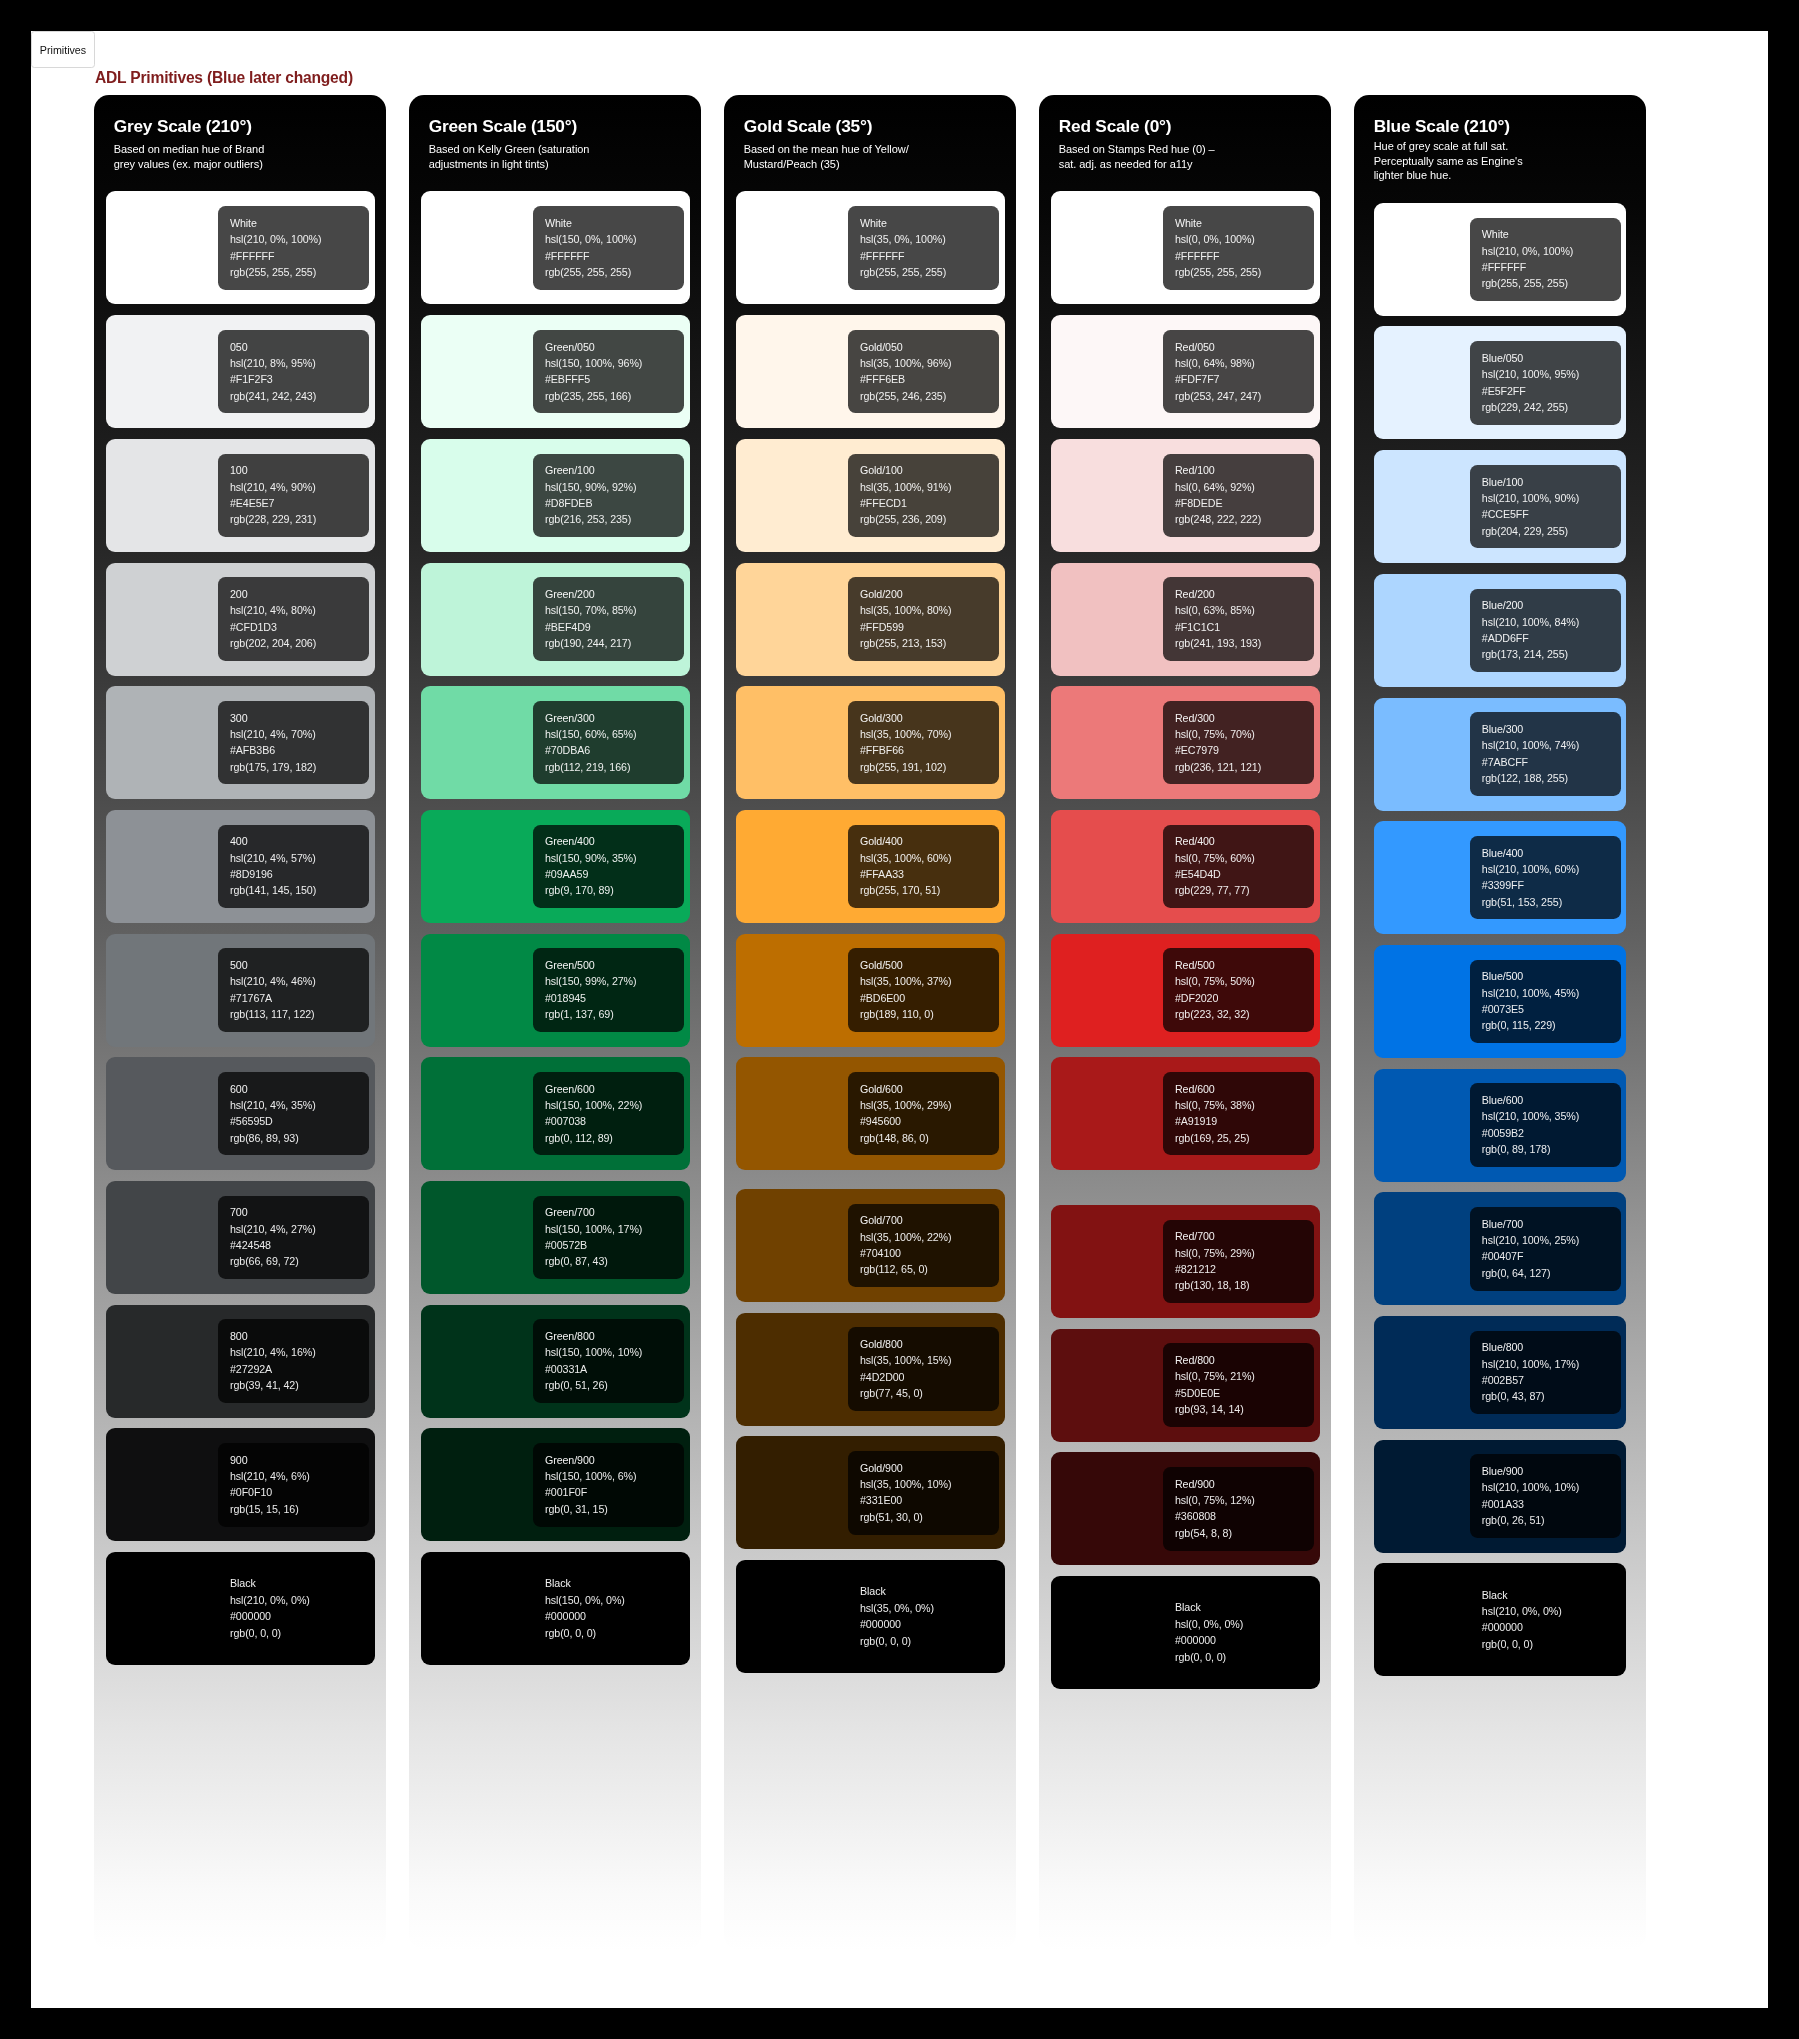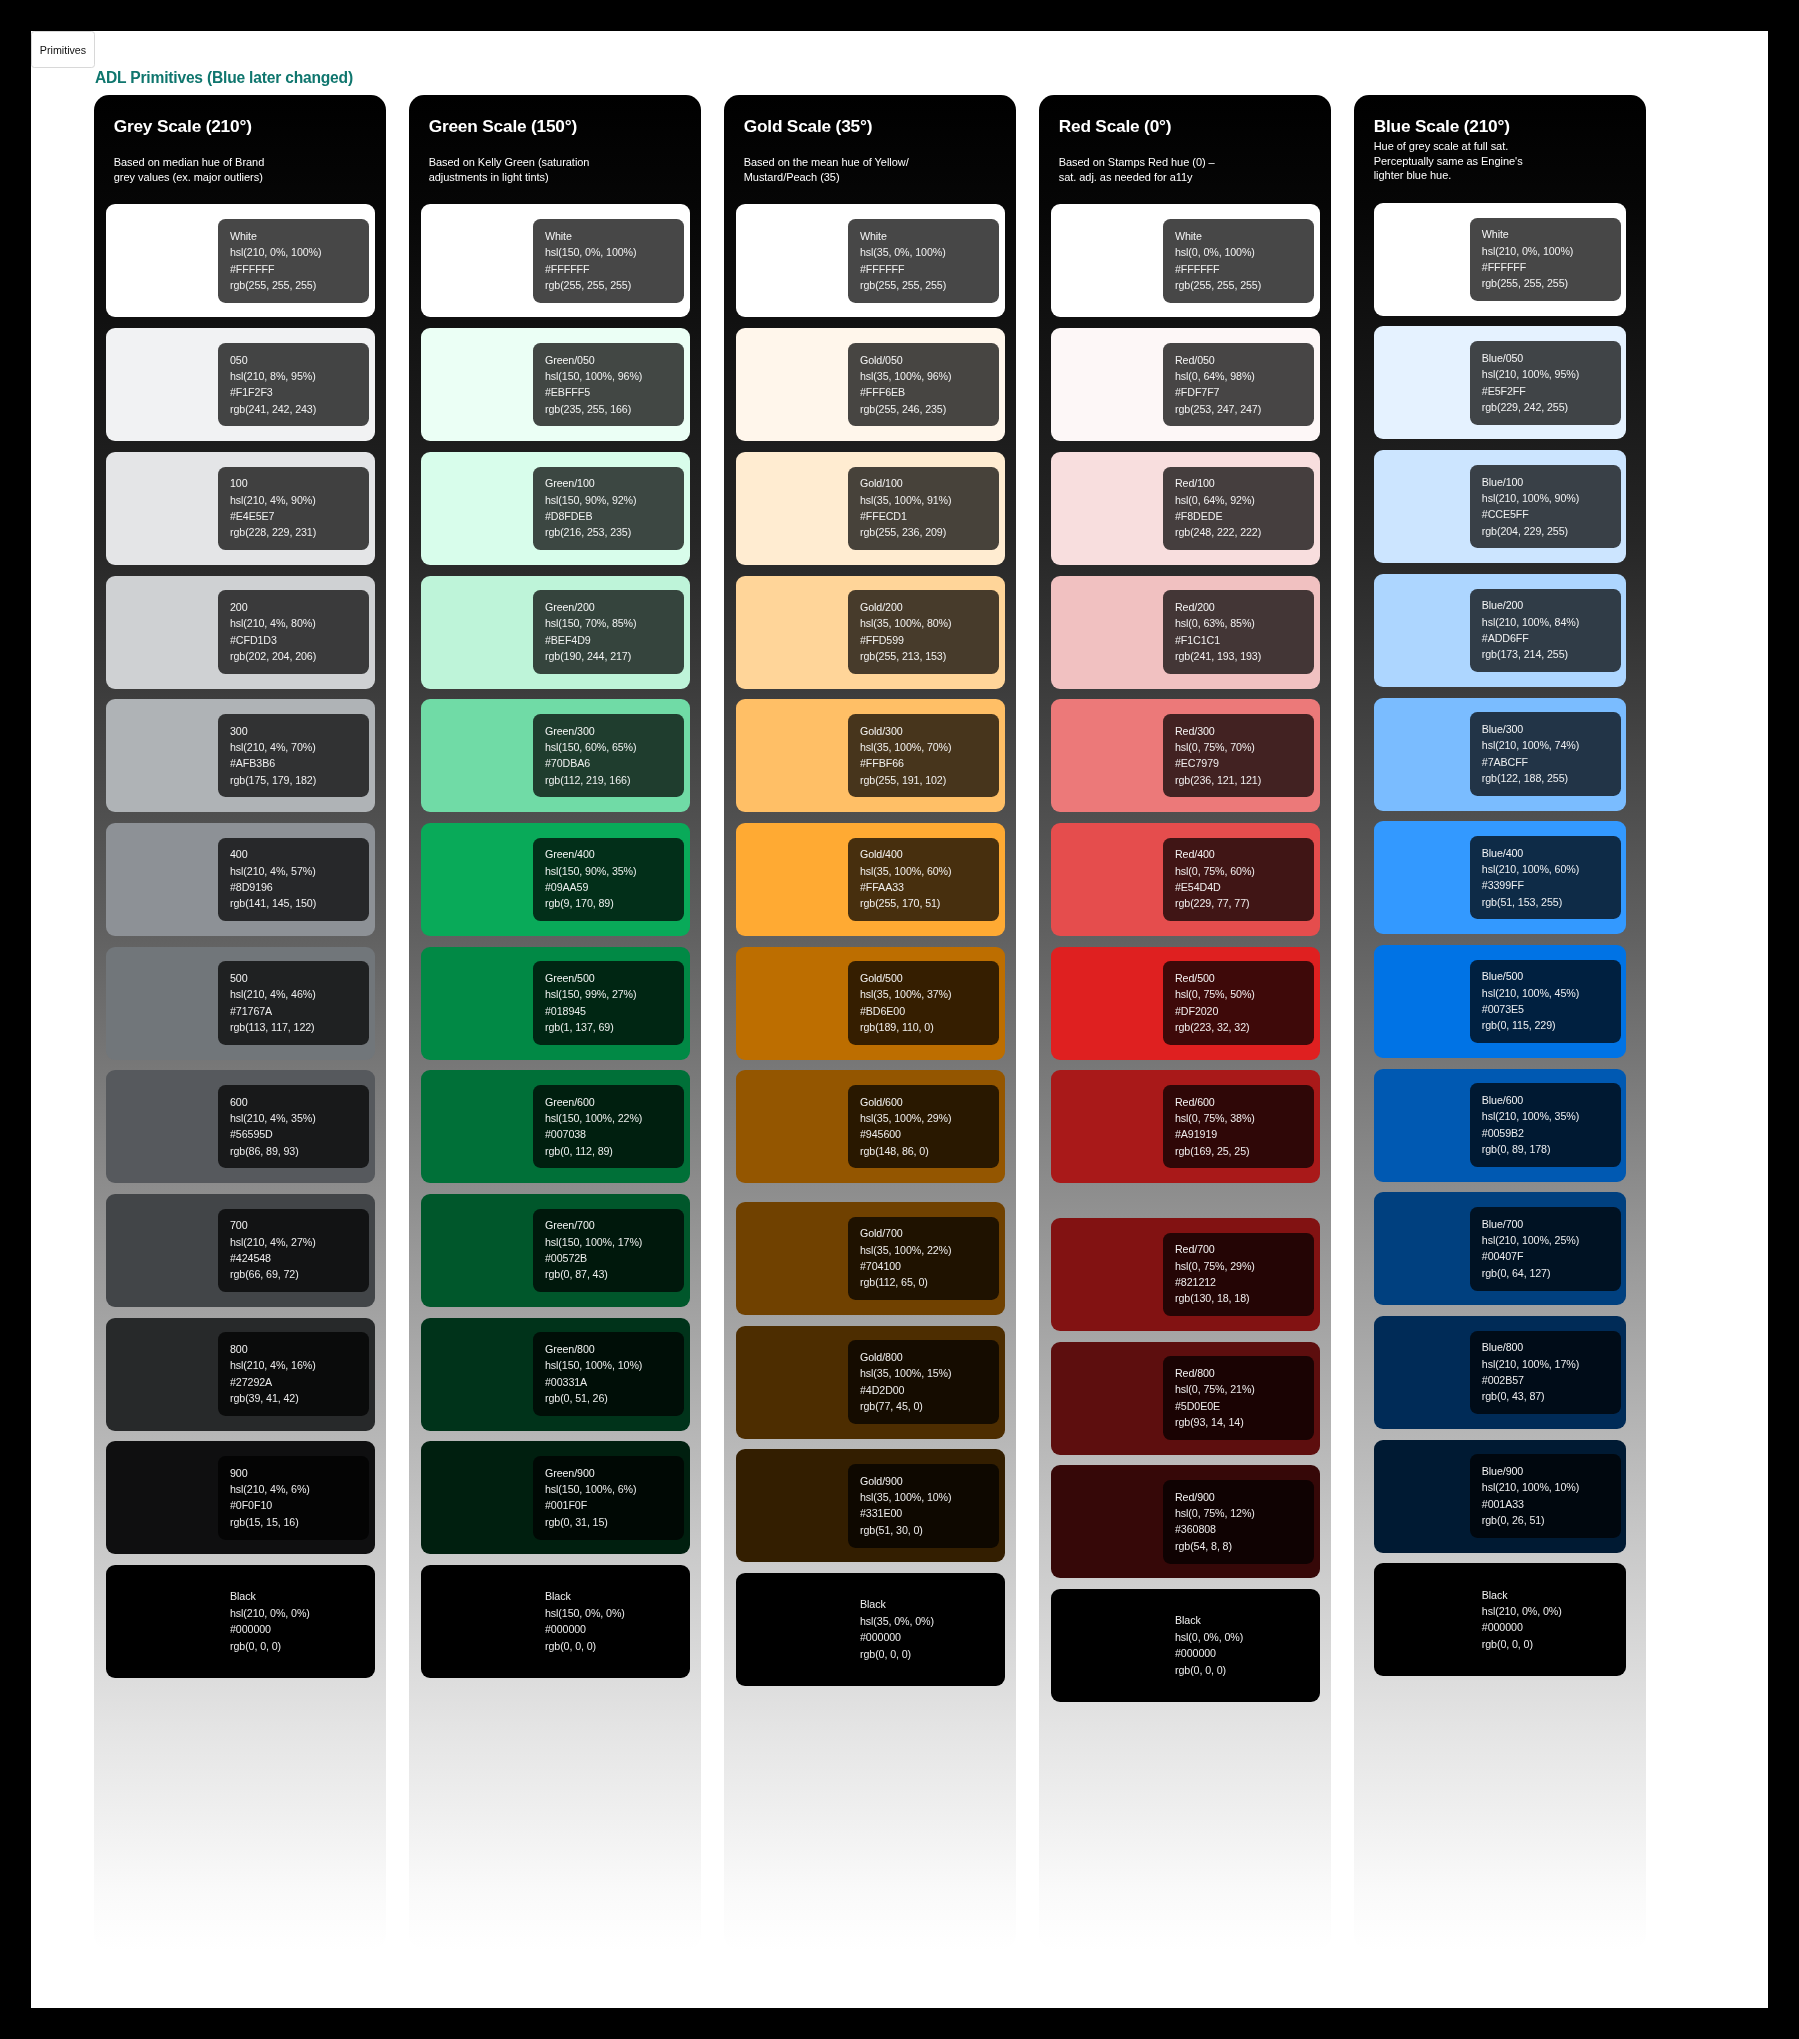--- a/index.html
+++ b/index.html
@@ -24,21 +24,21 @@
     border: 0.8px solid #D8D8D8;
     border-radius: 3.3px;
     display: flex; align-items: center; justify-content: center;
     font-size: 10.7px; color: #111;
     z-index: 5;
   }
   
   #page-title {
     position: absolute;
     left: 64px; top: 38px;
-    font-size: 15.6px; font-weight: 700; color: #0f766e;
+    font-size: 15.6px; font-weight: 700; color: #7f1d1d;
     letter-spacing: -0.2px;
   }
   
   #columns {
     position: absolute;
     left: 63px; top: 64px;
     width: 1608px; height: 1855px;
     display: flex;
     gap: 23px;
   }
@@ -49,21 +49,21 @@
     position: relative;
     display: flex;
     flex-direction: column;
     padding: 0 11.5px 13px 11.5px;
     background: linear-gradient(to bottom, #000000 0%, #060606 6%, #262626 24%,
                 #606060 45%, #9a9a9a 63%, #c8c8c8 78%, #e4e4e4 88%, #fafafa 97%, #ffffff 100%);
   }
   .col-head { padding: 21.4px 8.2px 6.6px 8.2px; }
   .col-title {
     font-size: 17.3px; font-weight: 600; color: #FFFFFF;
-    letter-spacing: -0.2px; margin-bottom: 18px;
+    letter-spacing: -0.2px; margin-bottom: 5px;
   }
   .col-desc {
     font-size: 11px; font-weight: 500; color: #FFFFFF;
     line-height: 1.34; letter-spacing: -0.04px;
     white-space: pre-line;
   }
   .col-blue .col-title { margin-bottom: 1.6px; }
   
   .swatch-list { display: flex; flex-direction: column; gap: 10.7px; margin-top: 13px; }
   .swatch {

